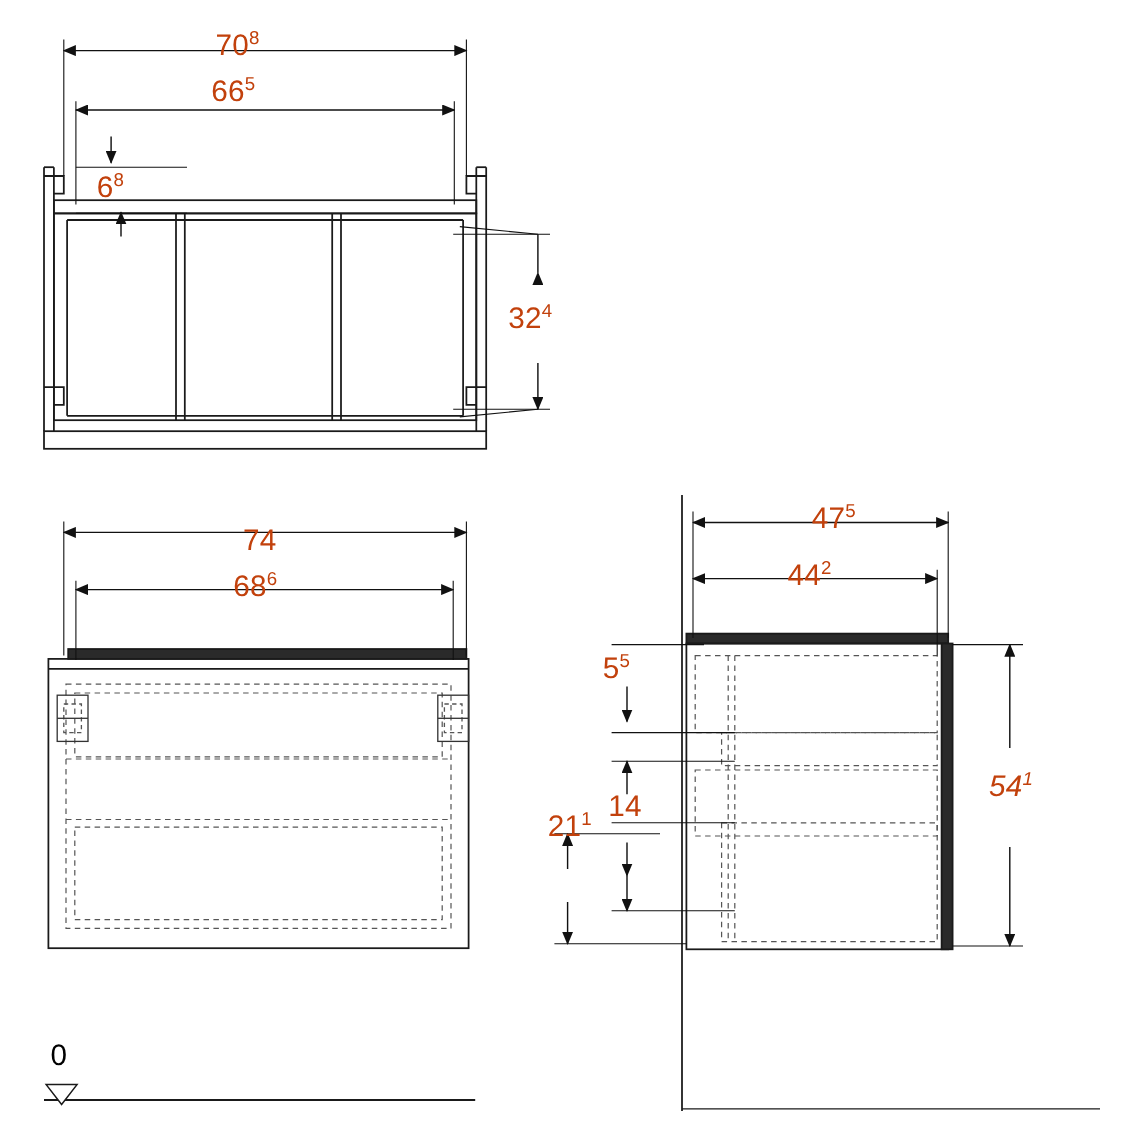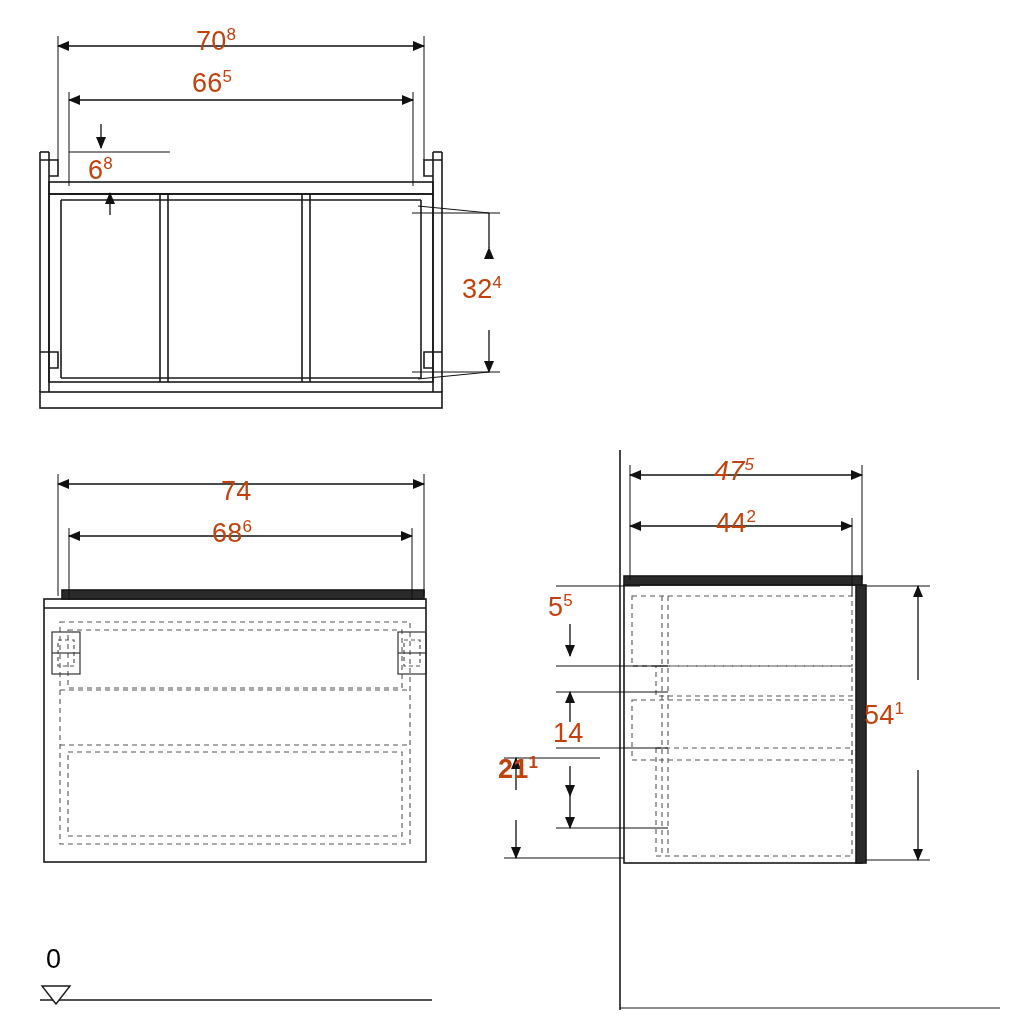--- a/index.html
+++ b/index.html
@@ -222,34 +222,34 @@
     <span>32</span><sup>4</sup>
   </div>
 
   <div class="dim-label" style="left:221px; top:476px;">
     <span>74</span><sup></sup>
   </div>
   <div class="dim-label" style="left:212px; top:518px;">
     <span>68</span><sup>6</sup>
   </div>
 
-  <div class="dim-label" style="left:714px; top:456px;font-style:italic;">
+  <div class="dim-label" style="left:738px; top:456px;">
     <span>47</span><sup>5</sup>
   </div>
   <div class="dim-label" style="left:716px; top:508px;">
     <span>44</span><sup>2</sup>
   </div>
   <div class="dim-label" style="left:548px; top:592px;">
     <span>5</span><sup>5</sup>
   </div>
   <div class="dim-label" style="left:553px; top:718px;">
     <span>14</span><sup></sup>
   </div>
-  <div class="dim-label" style="left:498px; top:754px;font-weight:bold;">
+  <div class="dim-label" style="left:498px; top:736px;">
     <span>21</span><sup>1</sup>
   </div>
-  <div class="dim-label" style="left:864px; top:700px;">
+  <div class="dim-label" style="left:899px; top:700px;font-style:italic;">
     <span>54</span><sup>1</sup>
   </div>
 
   <div class="zero-label" style="left:46px; top:944px;">0</div>
 
 </div>
 
 </body></html>

